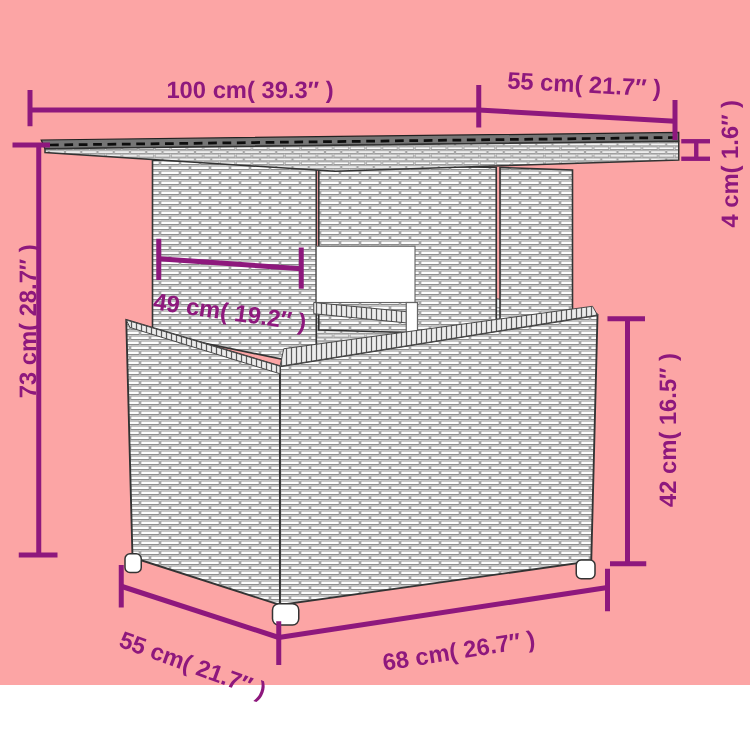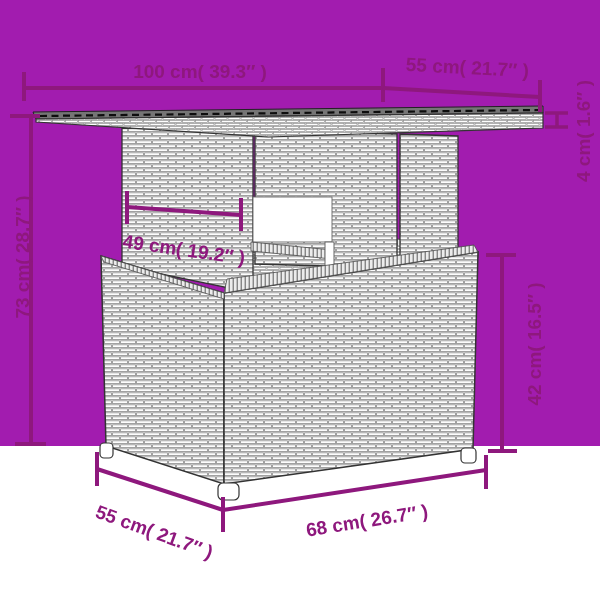--- a/index.html
+++ b/index.html
@@ -7,22 +7,22 @@
     padding: 0;
     width: 600px;
     height: 600px;
     background: #ffffff;
     overflow: hidden;
     font-family: "Liberation Sans", sans-serif;
   }
   #stage {
     position: relative;
     width: 600px;
-    height: 446px;
-    background: #a21caf;
+    height: 548px;
+    background: #fca5a5;
   }
   svg { display: block; }
   text.dim-label {
     font-family: "Liberation Sans", "DejaVu Sans", sans-serif;
     font-weight: bold;
     font-size: 19px;
     fill: #8E187D;
   }
 </style>
 </head>

